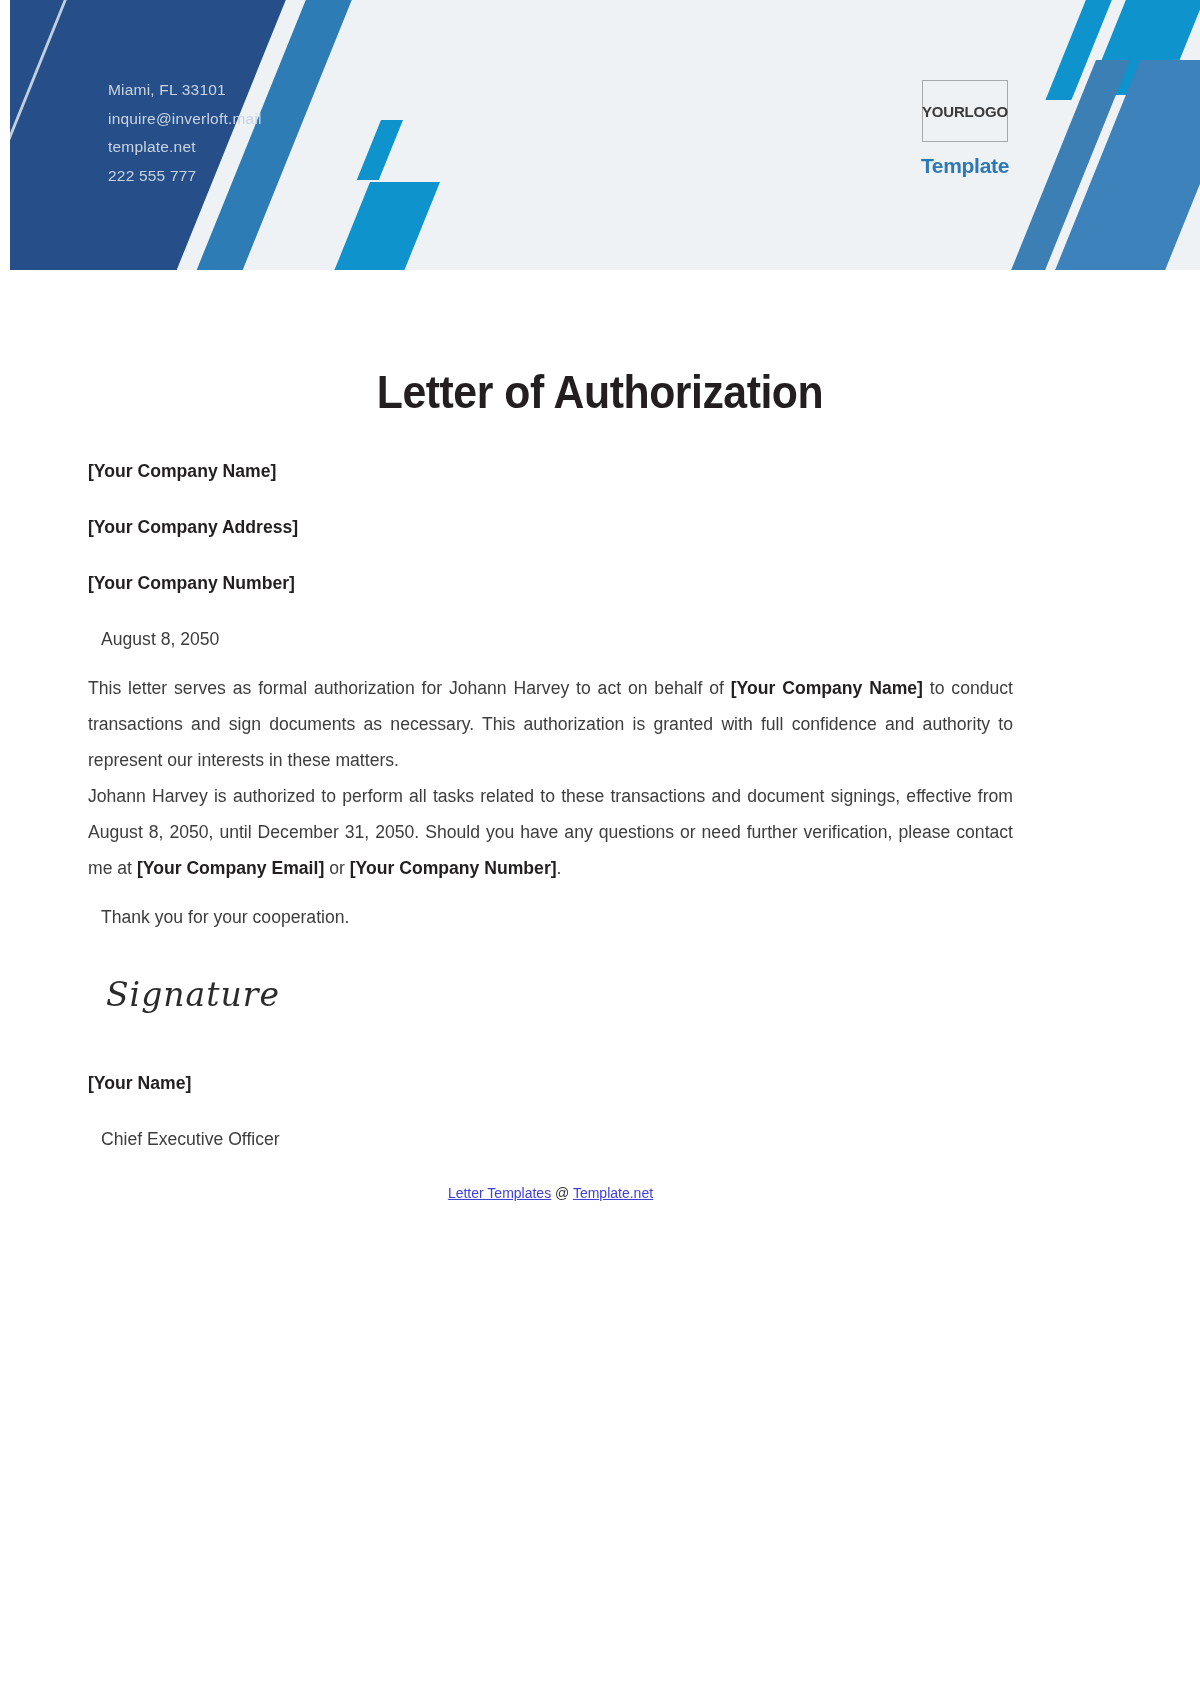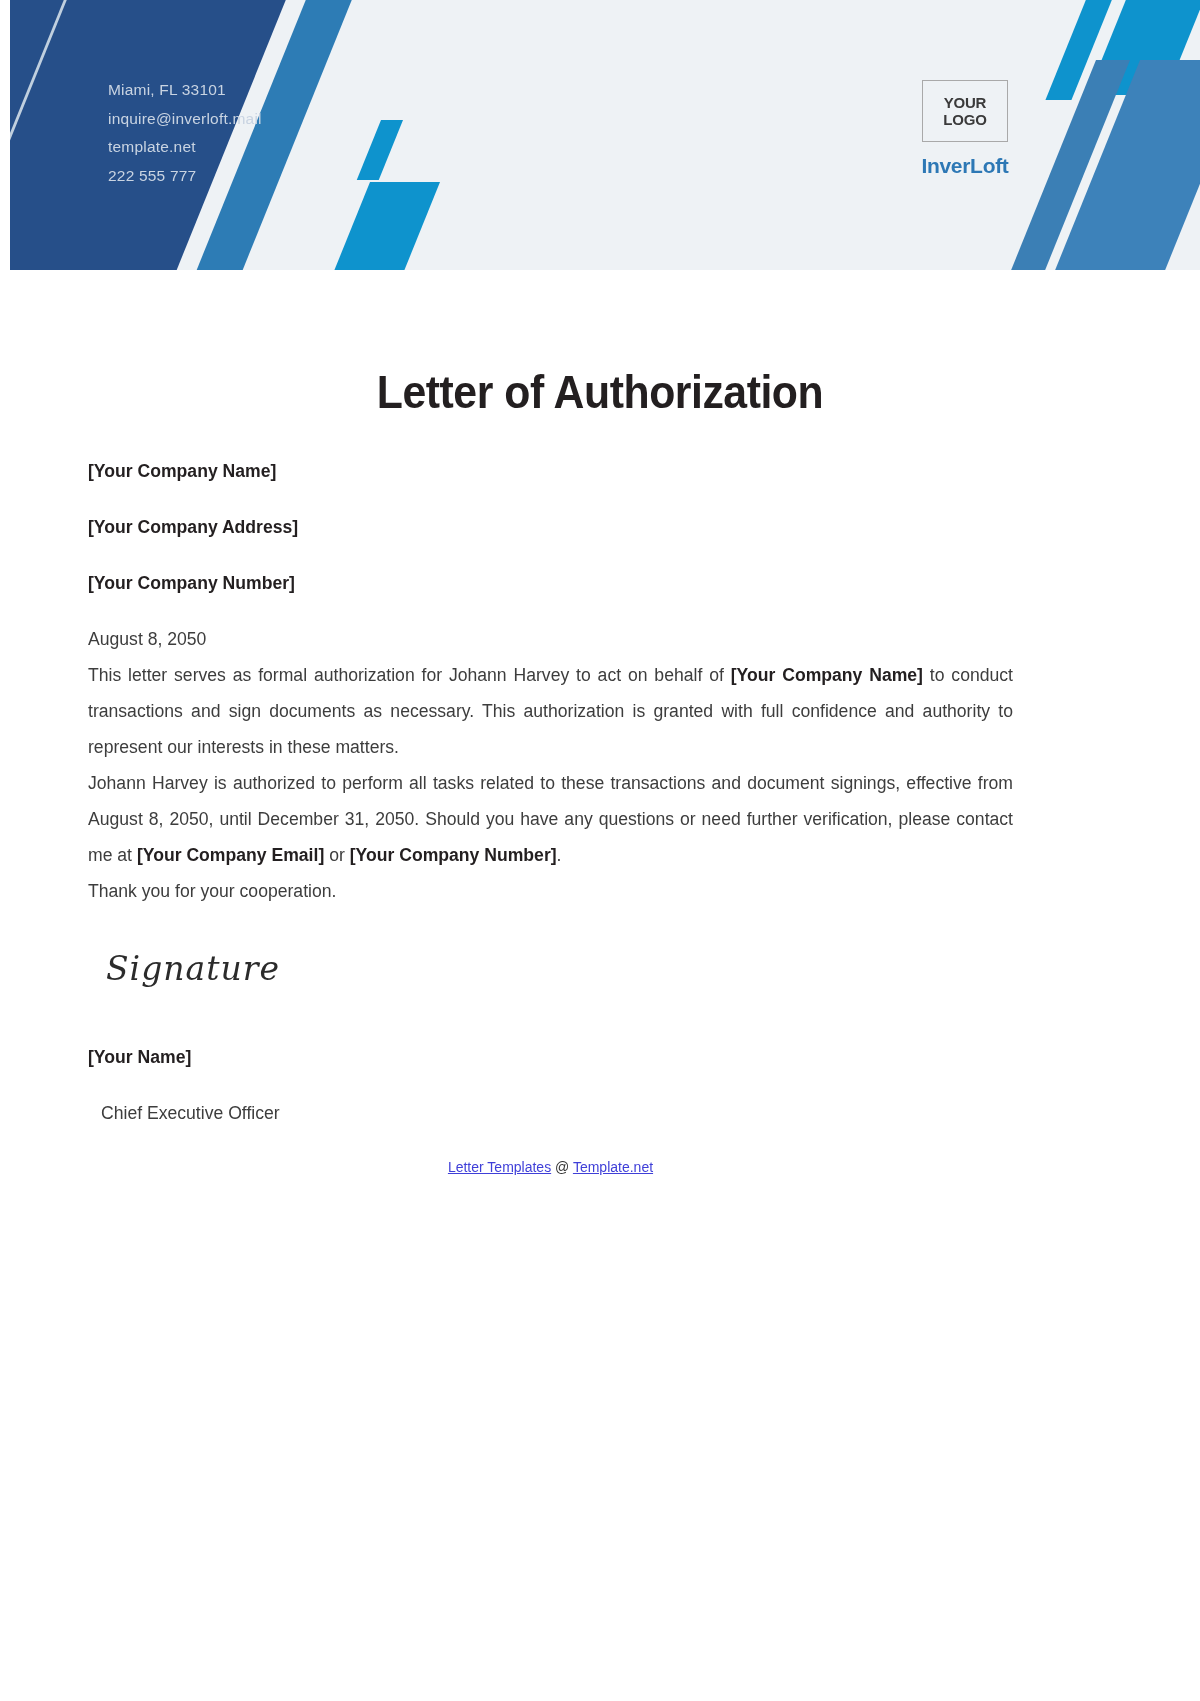--- a/index.html
+++ b/index.html
@@ -117,21 +117,20 @@
     top: 80px; left: 862px;
     width: 186px;
     text-align: center;
   }
   .logo-box {
     width: 86px; height: 62px;
     margin: 0 auto;
     border: 1px solid #a9a9a9;
     background: #eef2f5;
     display: flex;
-    flex-direction: column;
     align-items: center;
     justify-content: center;
     box-sizing: border-box;
   }
   .logo-box span {
     font-size: 15px;
     font-weight: 700;
     color: #3a3a3a;
     line-height: 17px;
     letter-spacing: -0.2px;
@@ -161,21 +160,21 @@
     letter-spacing: -0.5px;
   }
 
   .body-wrap {
     margin: 34px 88px 0 88px;
     width: 925px;
     color: #3d3d3d;
     font-size: 17.6px;
     line-height: 36px;
   }
-  .ln { margin: 0; }
+  .ln { margin: 13px; }
   .ln-gap { margin: 0 0 20px 0; }
   .strong { font-weight: 700; color: #231f20; }
   .para {
     margin: 0;
     text-align: justify;
     text-justify: inter-word;
   }
 
   .sig {
     margin: 42px 0 0 18px;
@@ -228,21 +227,21 @@
     <div>inquire@inverloft.mail</div>
     <div>template.net</div>
     <div>222 555 777</div>
   </div>
 
   <div class="logo-area">
     <div class="logo-box">
       <span>YOUR</span>
       <span>LOGO</span>
     </div>
-    <div class="brand-name">InverLoft</div>
+    <div class="brand-name">Template</div>
   </div>
 </div>
 
 <div class="page">
 
   <h1 class="doc-title">Letter of Authorization</h1>
 
   <div class="body-wrap">
 
     <p class="ln ln-gap strong">[Your Company Name]</p>

